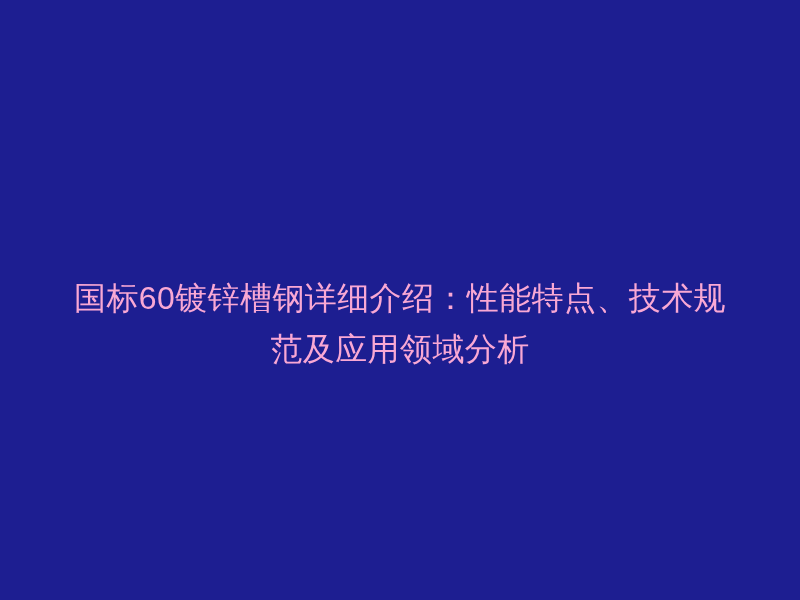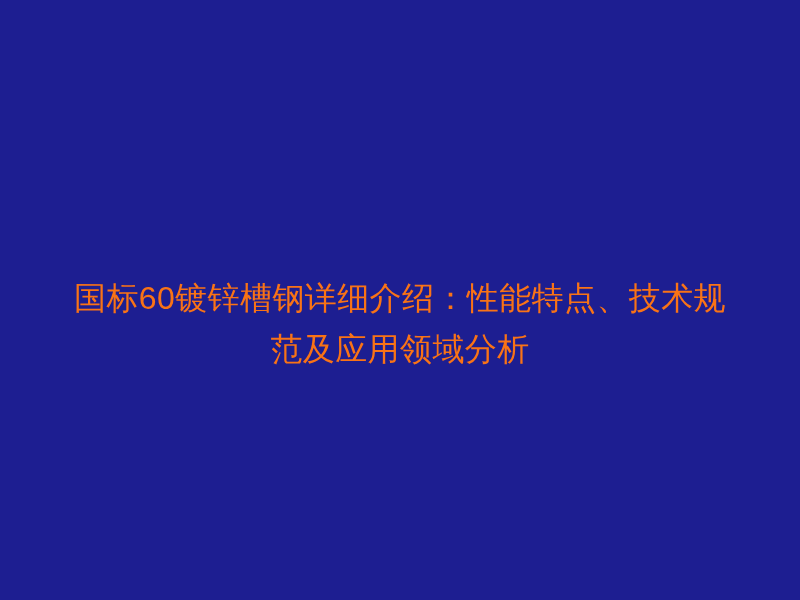--- a/index.html
+++ b/index.html
@@ -51,17 +51,17 @@
     word-break: break-word;
   }
 </style>
 </head>
 <body style="background-color: rgb(29, 30, 145);">
 
 <div class="banner" style="background-color: rgb(29, 30, 145);">
 
   <div class="headline-block">
 
-    <h1 class="headline" style="color: #f97316; margin-top: 48px;">国标60镀锌槽钢详细介绍：性能特点、技术规范及应用领域分析</h1>
+    <h1 class="headline" style="color: #f9a8d4; margin-top: 48px;">国标60镀锌槽钢详细介绍：性能特点、技术规范及应用领域分析</h1>
 
   </div>
 
 </div>
 
 </body></html>

